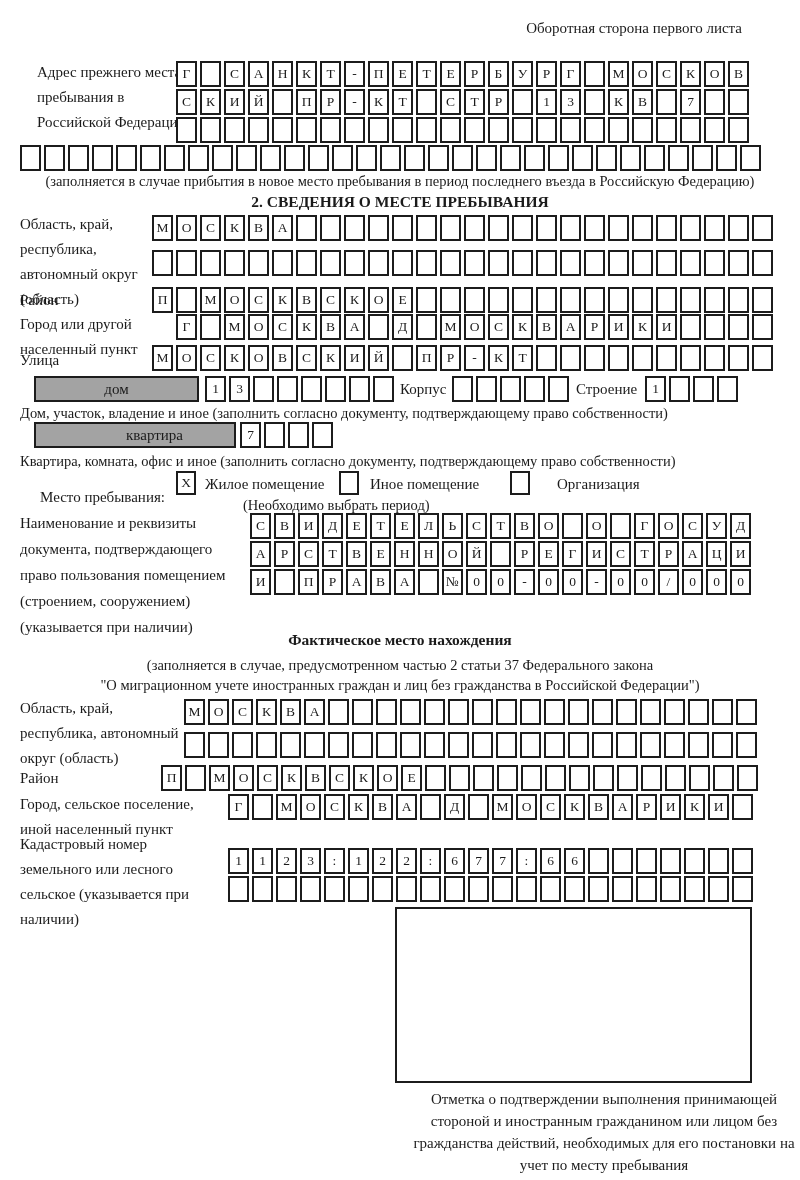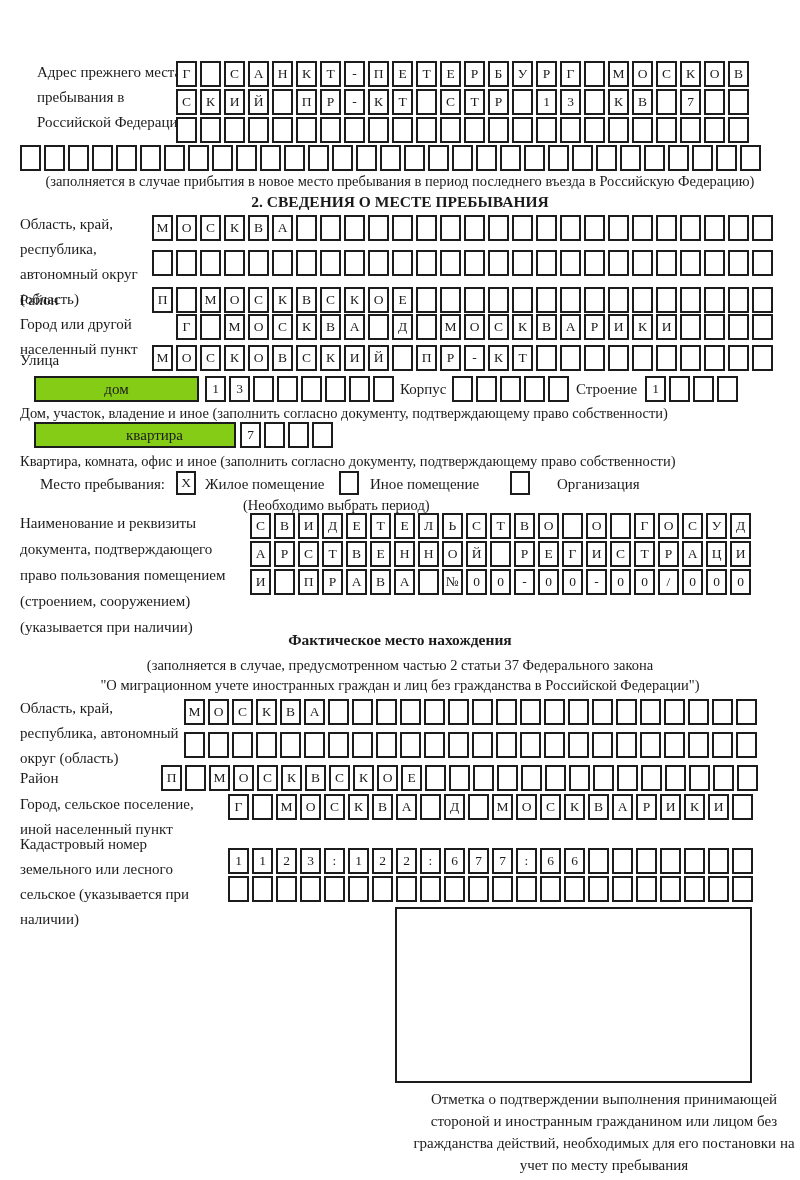--- a/index.html
+++ b/index.html
@@ -7,30 +7,31 @@
         font-family:"Liberation Serif", serif;color:#1b1b1b;}
   .lbl{position:absolute;font-size:15px;line-height:25px;}
   .note{position:absolute;font-size:14.5px;line-height:19px;}
   .center{left:0;width:800px;text-align:center;}
   .heading{position:absolute;left:0;width:800px;text-align:center;font-size:15.5px;font-weight:bold;}
   .cellrow{position:absolute;display:flex;}
   .cell{flex:none;box-sizing:border-box;width:21px;height:26px;margin-right:3px;
         border:2px solid #1c1c1c;display:flex;align-items:center;justify-content:center;
         font-size:13.5px;font-family:"Liberation Serif", serif;background:#fff;}
   .boxfield{position:absolute;box-sizing:border-box;border:2px solid #1c1c1c;height:26px;
-        display:flex;align-items:center;justify-content:center;font-size:15px;background:#84cc16;}
+        display:flex;align-items:center;justify-content:center;font-size:15px;background:#a3a3a3;}
   .chk{position:absolute;box-sizing:border-box;width:20px;height:24px;border:2px solid #1c1c1c;
         display:flex;align-items:center;justify-content:center;font-size:13.5px;background:#fff;}
   .stamp{position:absolute;box-sizing:border-box;border:2.5px solid #1c1c1c;background:#fff;}
 </style>
 </head>
 <body>
 
 <div id="page">
 
+  <div class="lbl" style="top:16px;right:58px;">Оборотная сторона первого листа</div>
 
   <div class="lbl" style="left:20px;top:60px;width:152px;margin-left:17px;">Адрес прежнего места пребывания в Российской Федерации</div>
   <div class="cellrow" style="left:176px;top:61px;">
       <div class="cell">Г</div>
       <div class="cell"></div>
       <div class="cell">С</div>
       <div class="cell">А</div>
       <div class="cell">Н</div>
       <div class="cell">К</div>
       <div class="cell">Т</div>
@@ -318,21 +319,21 @@
 
   <div class="boxfield" style="left:34px;top:422px;width:202px;padding-left:39px;">квартира</div>
   <div class="cellrow" style="left:240px;top:422px;">
       <div class="cell">7</div>
       <div class="cell"></div>
       <div class="cell"></div>
       <div class="cell"></div>
     </div>
   <div class="note" style="left:20px;top:452px;">Квартира, комната, офис и иное (заполнить согласно документу, подтверждающему право собственности)</div>
 
-  <div class="lbl" style="left:40px;top:472px;">Место пребывания:</div>
+  <div class="lbl" style="left:40px;top:485px;">Место пребывания:</div>
   <div class="chk" style="left:176px;top:471px;">X</div>
   <div class="lbl" style="left:205px;top:472px;">Жилое помещение</div>
   <div class="chk" style="left:339px;top:471px;"></div>
   <div class="lbl" style="left:370px;top:472px;">Иное помещение</div>
   <div class="chk" style="left:510px;top:471px;"></div>
   <div class="lbl" style="left:557px;top:472px;">Организация</div>
   <div class="note" style="left:243px;top:496px;">(Необходимо выбрать период)</div>
 
   <div class="lbl" style="left:20px;top:510px;width:212px;line-height:26px;">Наименование и реквизиты документа, подтверждающего право пользования помещением (строением, сооружением) (указывается при наличии)</div>
   <div class="cellrow" style="left:250px;top:513px;">

